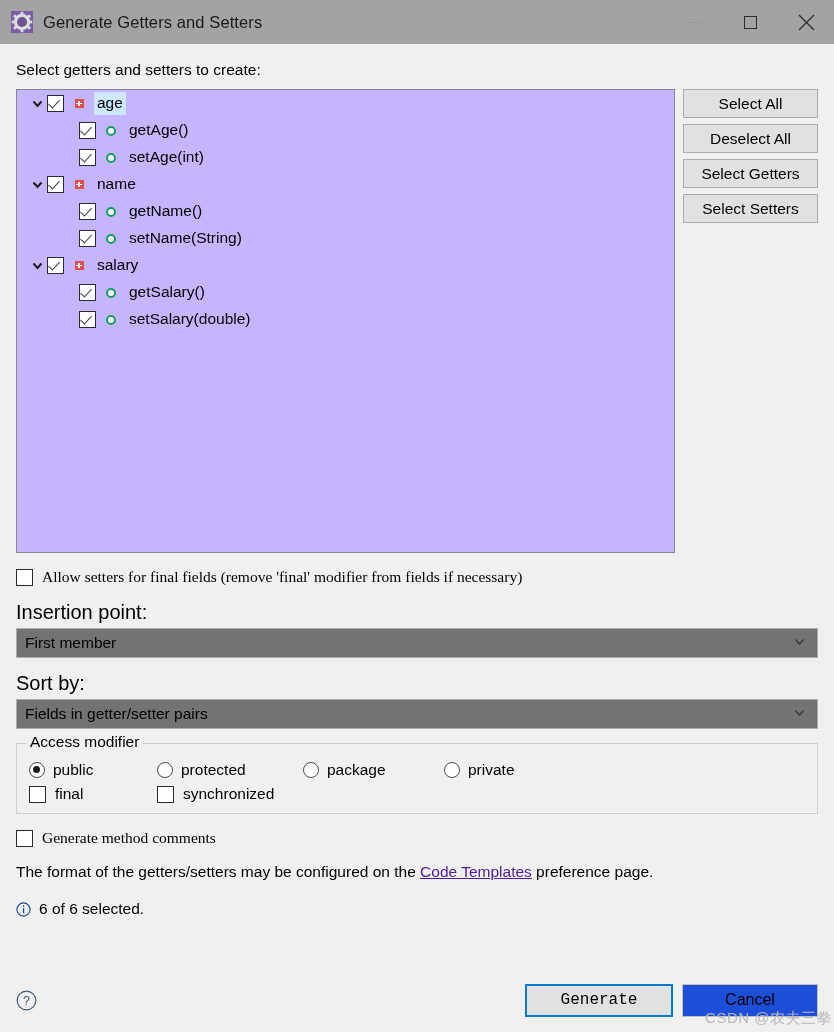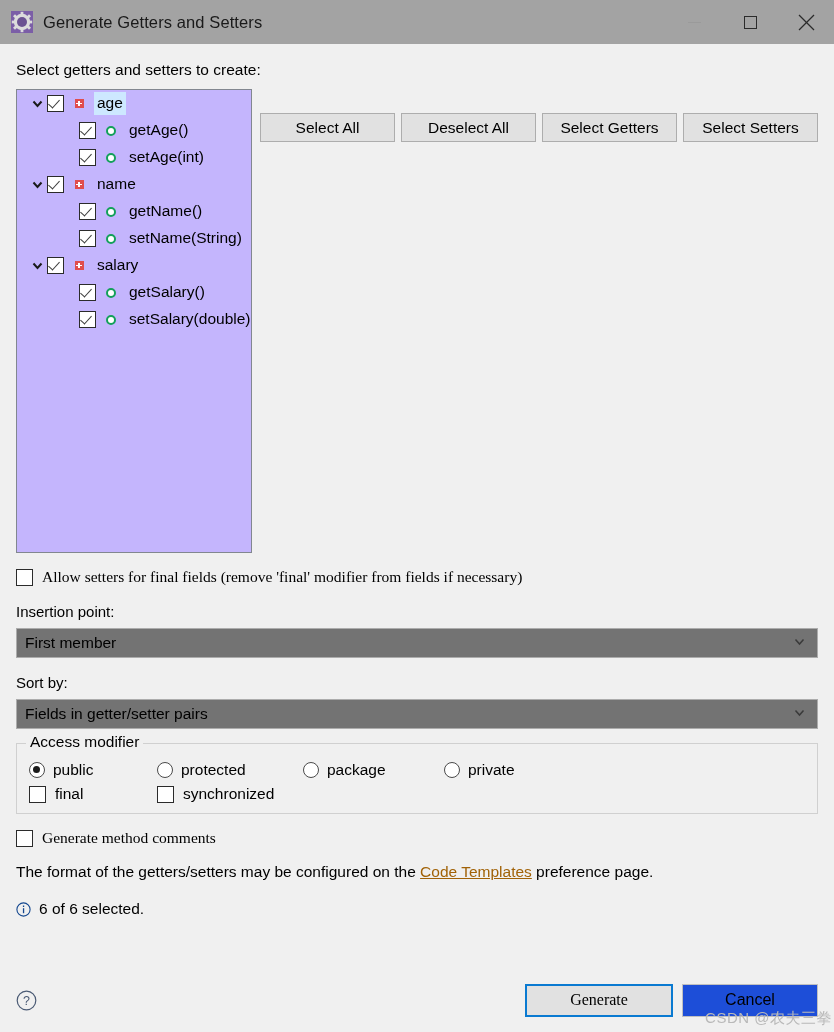--- a/index.html
+++ b/index.html
@@ -177,23 +177,22 @@
     white-space: nowrap;
   }
   .row-label.selected {
     background: #cde8ff;
   }
 
   
   .side-buttons {
     margin-left: 8px;
     display: flex;
-    flex-direction: row;
+    flex-direction: column;
     gap: 6px;
-    margin-top: 24px;
   }
   .btn {
     width: 135px;
     height: 29px;
     background: #e1e1e1;
     border: 1px solid #adadad;
     box-sizing: border-box;
     font-family: "Liberation Sans", sans-serif;
     font-size: 15.5px;
     color: #000000;
@@ -218,21 +217,21 @@
     background: #ffffff;
     box-sizing: border-box;
     margin-right: 9px;
   }
   .check-line .txt {
     font-size: 15.5px;
     line-height: 20px;
   }
 
   .field-label {
-    font-size: 15px;
+    font-size: 20px;
     margin-top: 15px;
     margin-bottom: 6px;
     line-height: 20px;
   }
 
   .combo {
     height: 30px;
     background: #737373;
     border: 1px solid #acacac;
     box-sizing: border-box;
@@ -299,21 +298,21 @@
     background: #1a1a1a;
   }
 
   
   .note {
     margin-top: 14px;
     font-size: 15.5px;
     line-height: 20px;
   }
   .link {
-    color: #a16207;
+    color: #4c1d95;
     text-decoration: underline;
   }
   .status {
     margin-top: 18px;
     display: flex;
     align-items: center;
     font-size: 15.5px;
   }
   .info-icon {
     width: 15px;
@@ -336,21 +335,21 @@
     height: 21px;
     flex: 0 0 21px;
   }
   .footer-spacer { flex: 1 1 auto; }
   .btn-primary {
     width: 148px;
     height: 33px;
     background: #e1e1e1;
     border: 2px solid #0a7ad1;
     box-sizing: border-box;
-    font-family: Liberation Serif, serif;
+    font-family: Liberation Mono, monospace;
     font-size: 16px;
     display: flex;
     align-items: center;
     justify-content: center;
     margin-right: 9px;
   }
   .btn-secondary {
     width: 136px;
     height: 33px;
     background: #1d4ed8;

